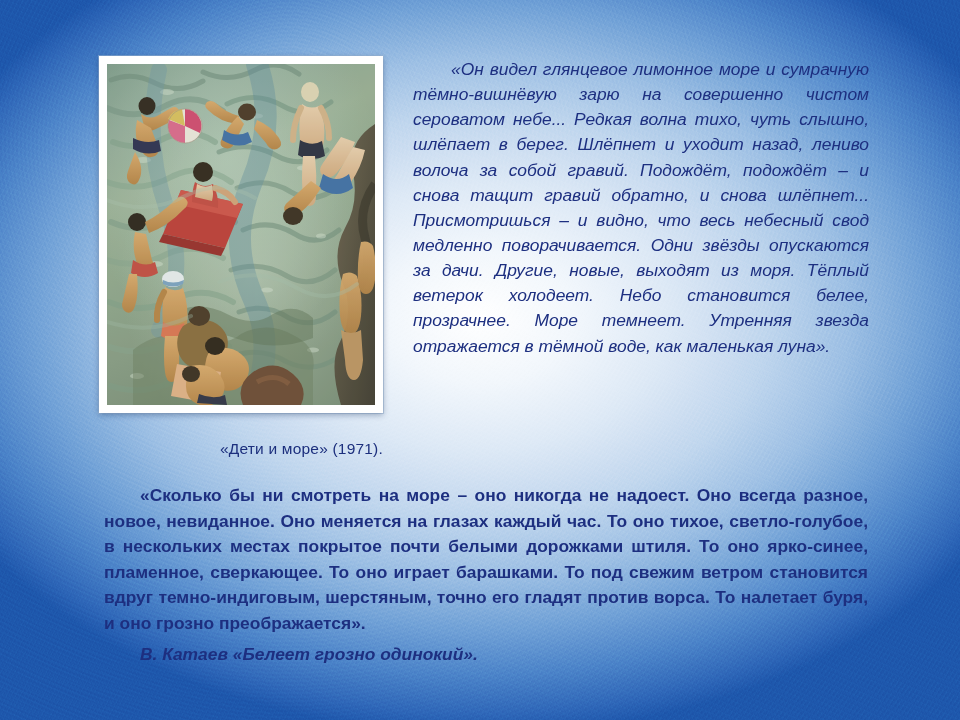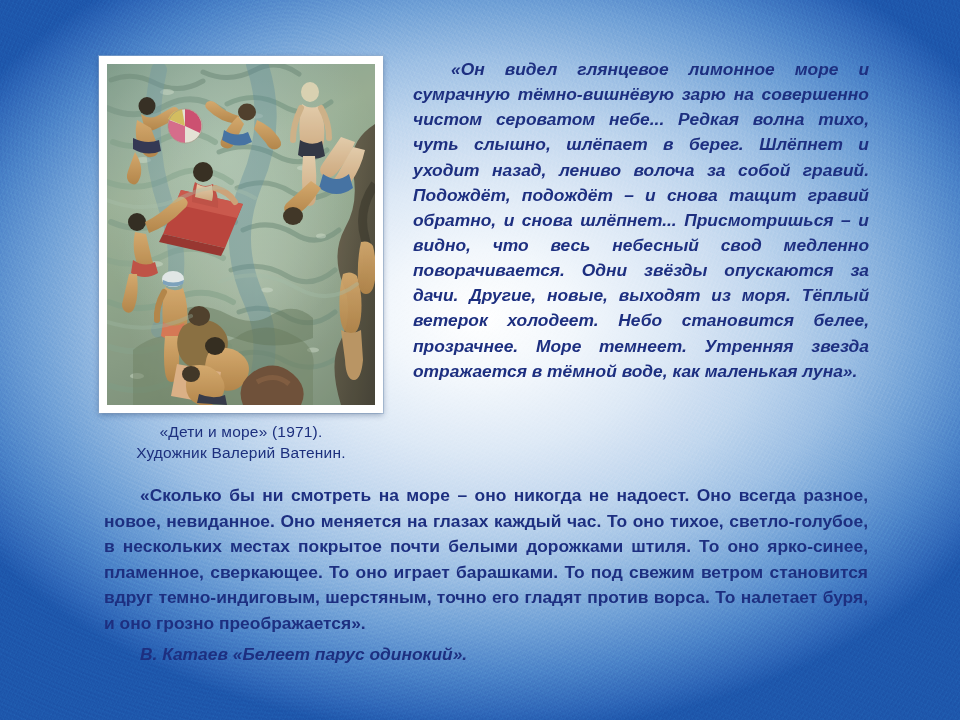--- a/index.html
+++ b/index.html
@@ -73,41 +73,41 @@
 
   .canvas {
     position: relative;
     width: 100%;
     height: 100%;
     overflow: hidden;
     background: #7e9485;
   }
 
   .caption {
-    margin-top: 8px;
-    text-align: center;
+    margin-top: 25px;
+    text-align: right;
     color: #1c2f7d;
     font-size: 15.5px;
     line-height: 1.38;
     letter-spacing: .2px;
   }
   .caption .line2 { display: block; }
 
   
   .quote-right {
     position: absolute;
     left: 413px;
     top: 57px;
     width: 456px;
     color: #1d2f80;
     font-size: 17.4px;
     line-height: 1.445;
     text-align: justify;
     font-style: italic;
-    font-weight: bold;
+    font-weight: normal;
     text-indent: 38px;
     z-index: 3;
   }
 
   .quote-bottom {
     position: absolute;
     left: 104px;
     top: 483px;
     width: 764px;
     color: #1d2f80;
@@ -319,23 +319,22 @@
             <path d="M0 136 q40 16 78 -4 q36 -18 70 2" stroke="#a9c0ac" stroke-width="4"></path>
             <path d="M112 218 q40 -16 78 6 q32 18 60 -4" stroke="#a4bca8" stroke-width="4"></path>
             <path d="M0 258 q44 14 84 -6" stroke="#9fb8a4" stroke-width="4"></path>
           </g>
         </svg>
       </div>
     </div>
 
     <div class="caption">
       <span>«Дети и море» (1971).</span>
-      <span class="line2">Художник  Валерий Ватенин.</span>
     </div>
   </div>
 
   <div class="quote-right">«Он видел глянцевое лимонное море и сумрачную тёмно-вишнёвую зарю на совершенно чистом сероватом небе... Редкая волна тихо, чуть слышно, шлёпает в берег. Шлёпнет и уходит назад, лениво волоча за собой гравий. Подождёт, подождёт – и снова тащит гравий обратно, и снова шлёпнет... Присмотришься – и видно, что весь небесный свод медленно поворачивается. Одни звёзды опускаются за дачи. Другие, новые, выходят из моря. Тёплый ветерок холодеет. Небо становится белее, прозрачнее. Море темнеет. Утренняя звезда отражается в тёмной воде, как маленькая луна».</div>
 
   <div class="quote-bottom">«Сколько бы ни смотреть на море – оно никогда  не  надоест.  Оно  всегда разное, новое, невиданное. Оно меняется на глазах каждый час. То оно тихое, светло-голубое, в нескольких местах покрытое почти белыми дорожками штиля. То оно ярко-синее, пламенное,  сверкающее. То  оно  играет барашками. То под свежим ветром становится вдруг темно-индиговым, шерстяным, точно его гладят против ворса. То налетает буря, и оно грозно преображается».</div>
 
-  <div class="attribution">В. Катаев «Белеет парус одинокий».</div>
+  <div class="attribution">В. Катаев «Белеет грозно одинокий».</div>
 
 </div>
 
 </body></html>

